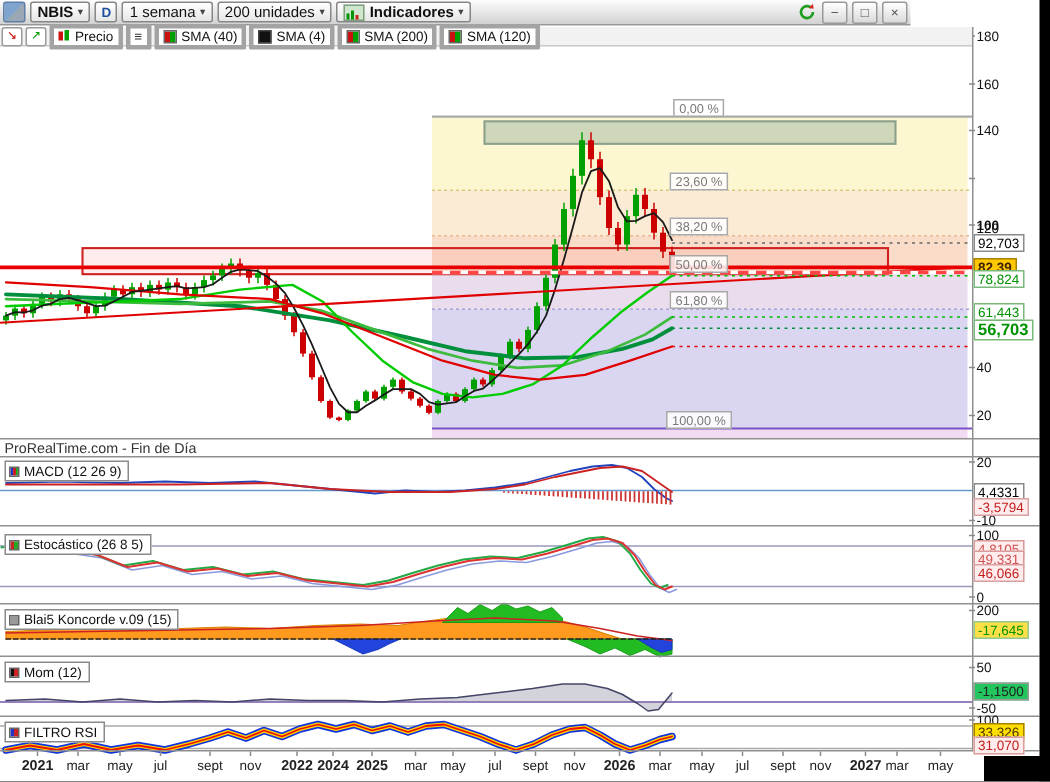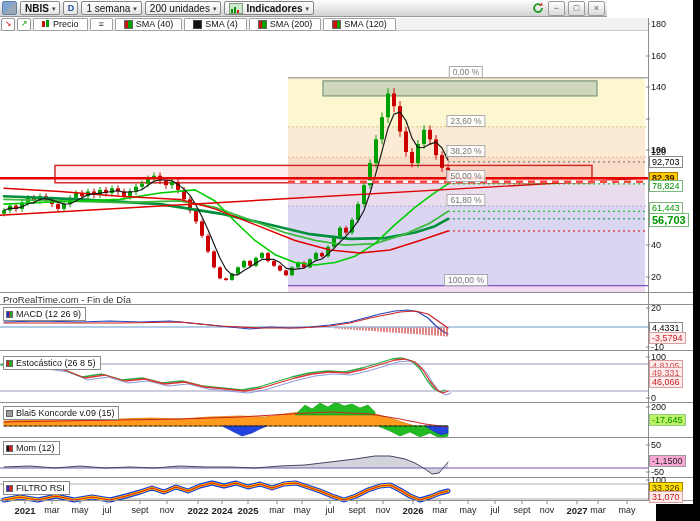--- a/index.html
+++ b/index.html
@@ -18,38 +18,38 @@
       text-align:center;line-height:12px;font-size:9px;color:#1f4f9f;font-weight:bold;}
   .minichart{width:12px;height:9px;display:inline-block;position:relative;background:#cfe6cf;border:1px solid #7fa07f;}
   .minichart i{position:absolute;bottom:0;width:2px;background:#059405;}
   .spacer{flex:1;}
   .winbtn{width:15px;height:13px;border:1px solid #9a9a9a;background:linear-gradient(#fff,#d9d9d9);
       font-size:9px;line-height:12px;text-align:center;color:#555;border-radius:2px;}
   
   .legendbar{position:absolute;top:18px;left:0;width:648px;height:13px;background:#f2f2f2;
      display:flex;align-items:center;gap:2px;padding:0 1px;box-sizing:border-box;z-index:30;border-bottom:1px solid #c9c9c9;}
   .tinybtn{width:12px;height:11px;border:1px solid #9a9a9a;background:#fff;font-size:8px;text-align:center;line-height:10px;border-radius:2px;}
-  .lchip{border:1px solid #a3a3a3;background:#fff;height:11px;display:flex;align-items:center;gap:3px;padding:0 8px;font-size:9px;border-radius:1px;}
+  .lchip{border:3px solid #a3a3a3;background:#fff;height:11px;display:flex;align-items:center;gap:3px;padding:0 3px;font-size:9px;border-radius:1px;}
   .ic-rg{width:7px;height:7px;background:linear-gradient(90deg,#cc1111 0 50%,#00a000 50% 100%);border:1px solid #666;}
   .ic-black{width:7px;height:7px;background:#111;border:1px solid #444;}
   .ic-candles{width:8px;height:8px;position:relative;}
   .ic-candles i{position:absolute;width:3px;}
   .ic-list{font-size:9px;line-height:9px;color:#333;}
   
   .tick{position:absolute;left:651px;transform:translateY(-50%);font-size:9px;color:#111;z-index:20;}
   .tick.b{font-weight:bold;}
   .bx{position:absolute;left:649px;transform:translateY(-50%);font-size:9px;line-height:10px;
       padding:0 2px;border:1px solid #8a8a8a;background:#fff;color:#000;white-space:nowrap;z-index:21;}
   .bx-yellow{background:#ffc800;border-color:#a88000;color:#3d2200;font-weight:bold;}
   .bx-green{color:#009300;border-color:#7ab87a;}
   .bx-green-big{color:#009300;border-color:#7ab87a;font-weight:bold;font-size:11px;line-height:12px;}
   .bx-pink{color:#d05050;background:#ffecec;border-color:#d89a9a;}
   .bx-redtext{color:#c41e1e;background:#ffecec;border-color:#d8a0a0;}
-  .bx-greentext{color:#009300;background:#bef264;border-color:#90c890;}
-  .bx-grey{color:#222;background:#f9a8d4;border-color:#9a9a9a;}
+  .bx-greentext{color:#009300;background:#fde047;border-color:#90c890;}
+  .bx-grey{color:#222;background:#22c55e;border-color:#9a9a9a;}
   .bx-yellow2{background:#ffdf00;border-color:#a88000;color:#4a3000;}
   .fib{position:absolute;transform:translate(-50%,-50%);font-size:8.5px;color:#7a7a7a;
       border:1px solid #a8a8a8;background:rgba(255,255,255,0.85);padding:0 3px;line-height:10px;white-space:nowrap;z-index:15;}
   .chip{position:absolute;border:1px solid #8a8a8a;background:#fff;font-size:9px;height:12px;line-height:12px;
       display:flex;align-items:center;gap:3px;padding:0 4px 0 2px;z-index:15;white-space:nowrap;}
   .cicon{width:7px;height:7px;display:inline-block;border:1px solid #666;box-sizing:border-box;}
   .tl{position:absolute;top:505px;transform:translateX(-50%);font-size:9px;color:#222;z-index:20;}
   .tl.b{font-weight:bold;font-size:9.5px;}
   .watermark{position:absolute;left:3px;top:294px;font-size:9.5px;color:#333;z-index:15;}
   .blackR{position:absolute;left:693px;top:0;width:7px;height:521px;background:#000;z-index:40;}

